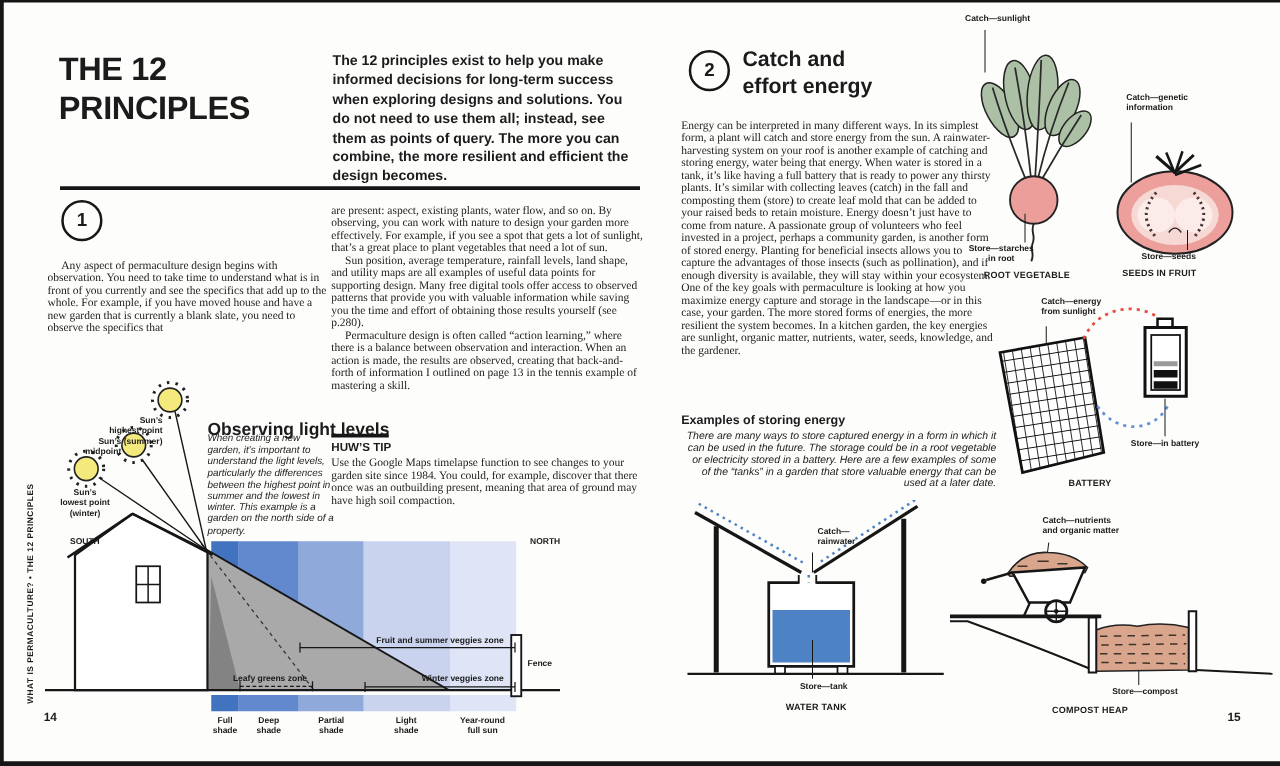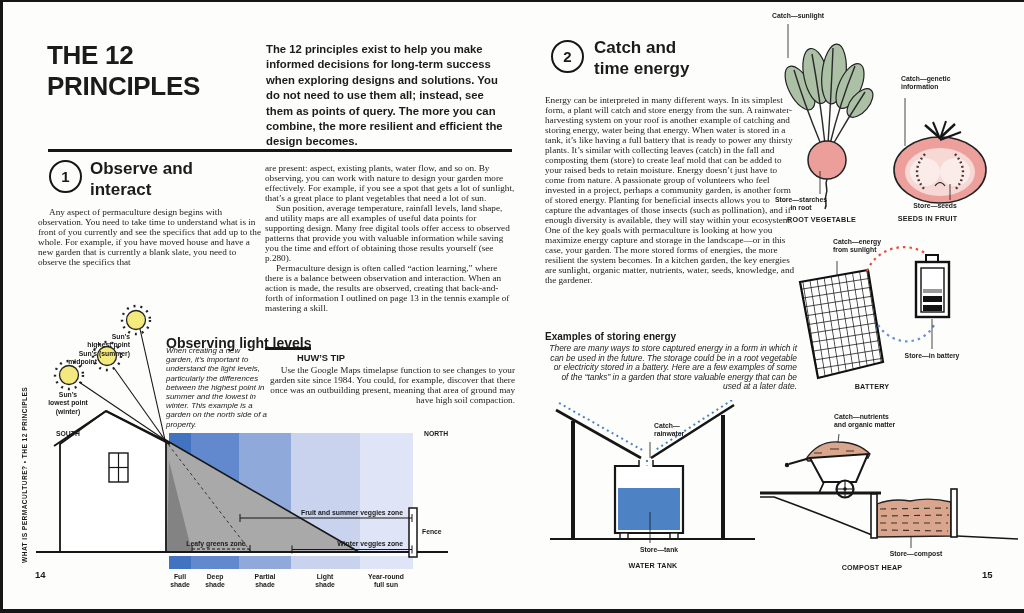--- a/index.html
+++ b/index.html
@@ -13,21 +13,21 @@
   .intro{font-size:11.3px;line-height:15.4px;font-weight:bold;}
   .rule{background:#161616;}
   .num-circle{width:29px;height:29px;border:2.2px solid #161616;border-radius:50%;
               display:flex;align-items:center;justify-content:center;
               font-weight:bold;font-size:15px;}
   .sec-title{font-size:17px;line-height:20.5px;font-weight:bold;}
   
   .serif{font-family:"Liberation Serif",serif;font-size:9.2px;line-height:10px;color:#222;}
   .serif p{margin:0;}
   .serif p.ind{text-indent:11px;}
-  .tip-head{font-size:9.3px;font-weight:bold;margin-left:32px;}
+  .tip-head{font-size:9.3px;font-weight:bold;}
   .fig-cap-title{font-size:14px;font-weight:bold;}
   .italic-cap{font-style:italic;font-size:7.9px;line-height:9.2px;color:#222;}
   .examples-head{font-size:10px;font-weight:bold;}
   .examples-body{font-style:italic;font-size:8.4px;line-height:9.6px;color:#222;text-align:right;}
   
   .lbl{font-size:6.8px;line-height:1.22;font-weight:bold;color:#1b1b1b;white-space:pre-line;}
   .cap{font-size:7.2px;font-weight:bold;letter-spacing:0.2px;color:#1b1b1b;}
   .tr{text-align:right;} .tc{text-align:center;}
   .pagenum{font-size:9.5px;font-weight:bold;}
   .sidebar{font-size:6.6px;font-weight:bold;letter-spacing:0.45px;
@@ -48,36 +48,34 @@
     <div class="abs big-title pre" style="left:47px;top:40px;">THE 12
 PRINCIPLES</div>
 
     <div class="abs intro" style="left:266px;top:42px;width:243px;">The 12 principles exist to help you make informed decisions for long-term success when exploring designs and solutions. You do not need to use them all; instead, see them as points of query. The more you can combine, the more resilient and efficient the design becomes.</div>
 
     <div class="abs rule" style="left:48px;top:149px;width:464px;height:3.4px;"></div>
 
     <div class="abs num-circle" style="left:49px;top:160px;">
       <span>1</span>
     </div>
-    <div class="abs sec-title pre" style="left:90px;top:159px;">Observe and
-interact</div>
 
     <div class="abs serif" style="left:38px;top:207px;width:226px;">
       <p class="ind">Any aspect of permaculture design begins with observation. You need to take time to understand what is in front of you currently and see the specifics that add up to the whole. For example, if you have moved house and have a new garden that is currently a blank slate, you need to observe the specifics that</p>
     </div>
 
     <div class="abs serif" style="left:265px;top:163px;width:250px;">
       <p>are present: aspect, existing plants, water flow, and so on. By observing, you can work with nature to design your garden more effectively. For example, if you see a spot that gets a lot of sunlight, that’s a great place to plant vegetables that need a lot of sun.</p>
       <p class="ind">Sun position, average temperature, rainfall levels, land shape, and utility maps are all examples of useful data points for supporting design. Many free digital tools offer access to observed patterns that provide you with valuable information while saving you the time and effort of obtaining those results yourself (see p.280).</p>
       <p class="ind">Permaculture design is often called “action learning,” where there is a balance between observation and interaction. When an action is made, the results are observed, creating that back-and-forth of information I outlined on page 13 in the tennis example of mastering a skill.</p>
     </div>
 
     <div class="abs rule" style="left:265px;top:347px;width:46px;height:3px;"></div>
     <div class="abs tip-head" style="left:265px;top:353px;">HUW’S TIP</div>
-    <div class="abs serif" style="left:265px;top:365px;width:250px;text-align:right;">Use the Google Maps timelapse function to see changes to your garden site since 1984. You could, for example, discover that there once was an outbuilding present, meaning that area of ground may have high soil compaction.</div>
+    <div class="abs serif" style="left:265px;top:365px;width:250px;">Use the Google Maps timelapse function to see changes to your garden site since 1984. You could, for example, discover that there once was an outbuilding present, meaning that area of ground may have high soil compaction.</div>
 
     <div class="abs" style="left:36px;top:283px;width:480px;height:312px;">
       <svg width="480" height="312" viewBox="0 0 480 312">
 
         <rect x="133" y="150" width="22" height="119" fill="#4273c1"></rect>
         <rect x="155" y="150" width="48" height="119" fill="#6289cd"></rect>
         <rect x="203" y="150" width="52" height="119" fill="#8fa9db"></rect>
         <rect x="255" y="150" width="69" height="119" fill="#c9d3ee"></rect>
         <rect x="324" y="150" width="53" height="119" fill="#dfe5f6"></rect>
 
@@ -168,21 +166,21 @@
     <div class="abs sidebar" style="left:21px;top:563px;">WHAT IS PERMACULTURE? • THE 12 PRINCIPLES</div>
     <div class="abs pagenum" style="left:35px;top:569px;">14</div>
   </div>
 
   <div class="abs" style="left:520px;top:0;width:504px;height:613px;">
 
     <div class="abs num-circle" style="left:31px;top:40px;">
       <span>2</span>
     </div>
     <div class="abs sec-title pre" style="left:74px;top:38px;">Catch and
-time energy</div>
+effort energy</div>
 
     <div class="abs serif" style="left:25px;top:95px;width:252px;">
       <p>Energy can be interpreted in many different ways. In its simplest form, a plant will catch and store energy from the sun. A rainwater-harvesting system on your roof is another example of catching and storing energy, water being that energy. When water is stored in a tank, it’s like having a full battery that is ready to power any thirsty plants. It’s similar with collecting leaves (catch) in the fall and composting them (store) to create leaf mold that can be added to your raised beds to retain moisture. Energy doesn’t just have to come from nature. A passionate group of volunteers who feel invested in a project, perhaps a community garden, is another form of stored energy. Planting for beneficial insects allows you to capture the advantages of those insects (such as pollination), and if enough diversity is available, they will stay within your ecosystem. One of the key goals with permaculture is looking at how you maximize energy capture and storage in the landscape—or in this case, your garden. The more stored forms of energies, the more resilient the system becomes. In a kitchen garden, the key energies are sunlight, organic matter, nutrients, water, seeds, knowledge, and the gardener.</p>
     </div>
 
     <div class="abs examples-head" style="left:25px;top:331px;">Examples of storing energy</div>
     <div class="abs examples-body" style="left:25px;top:344px;width:252px;">There are many ways to store captured energy in a form in which it can be used in the future. The storage could be in a root vegetable or electricity stored in a battery. Here are a few examples of some of the “tanks” in a garden that store valuable energy that can be used at a later date.</div>
 
     <div class="abs" style="left:250px;top:8px;width:112px;height:218px;">
       <svg width="112" height="218" viewBox="0 0 112 218">

